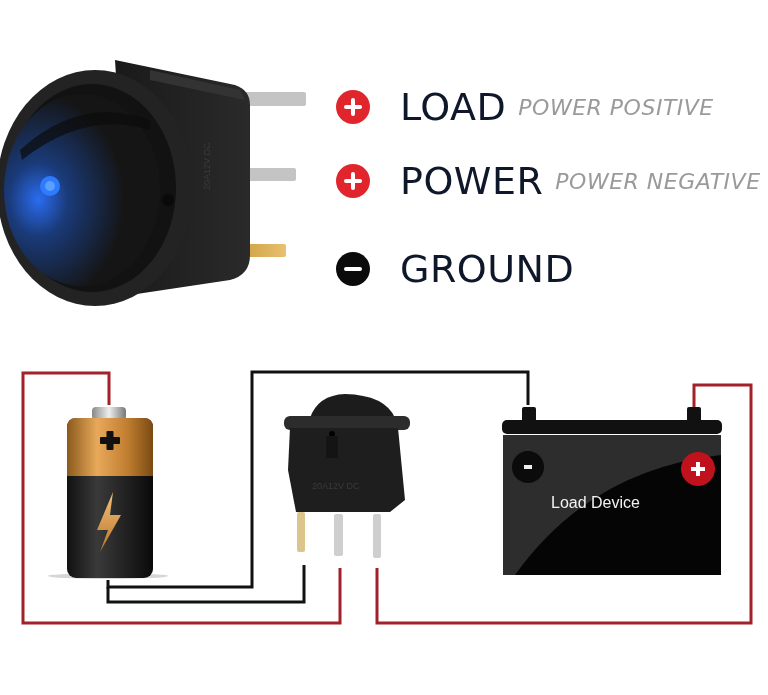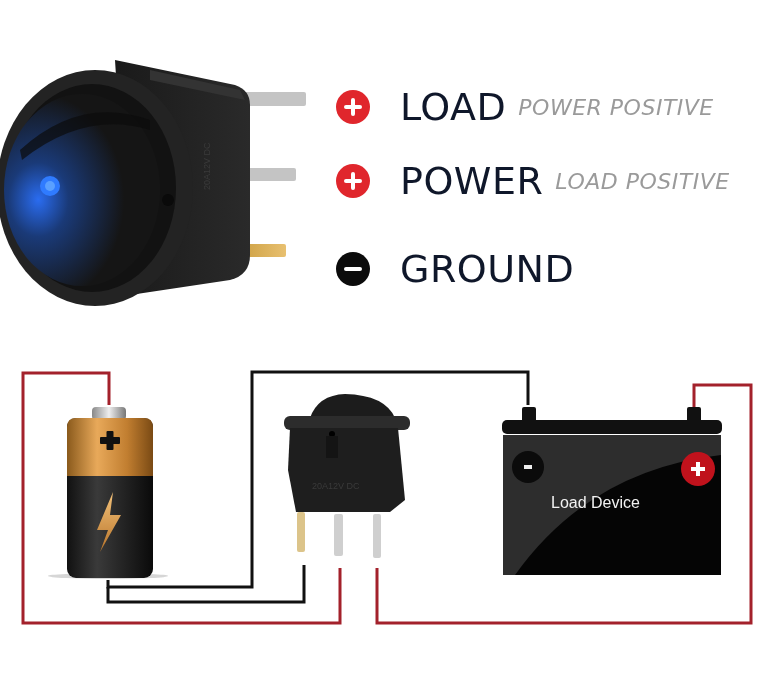--- a/index.html
+++ b/index.html
@@ -66,21 +66,21 @@
     </span>
   <span class="legend-title">LOAD</span>
   <span class="legend-sub">POWER POSITIVE</span>
 </div>
 <div class="legend-row" style="top:161px;justify-content:space-between;">
   <span class="legend-icon pos">
       <span class="h"></span>
       <span class="v"></span>
     </span>
   <span class="legend-title">POWER</span>
-  <span class="legend-sub">LOAD POSITIVE</span>
+  <span class="legend-sub">POWER NEGATIVE</span>
 </div>
 <div class="legend-row" style="top:249px;">
   <span class="legend-icon neg">
       <span class="h"></span>
     </span>
   <span class="legend-title">GROUND</span>
 </div>
 
 <svg class="abs" style="left:0;top:0;" width="768" height="695" viewBox="0 0 768 695">
   <defs>

